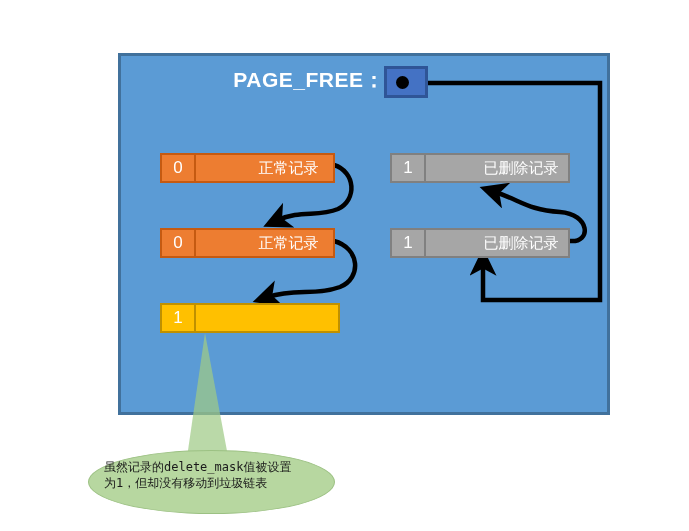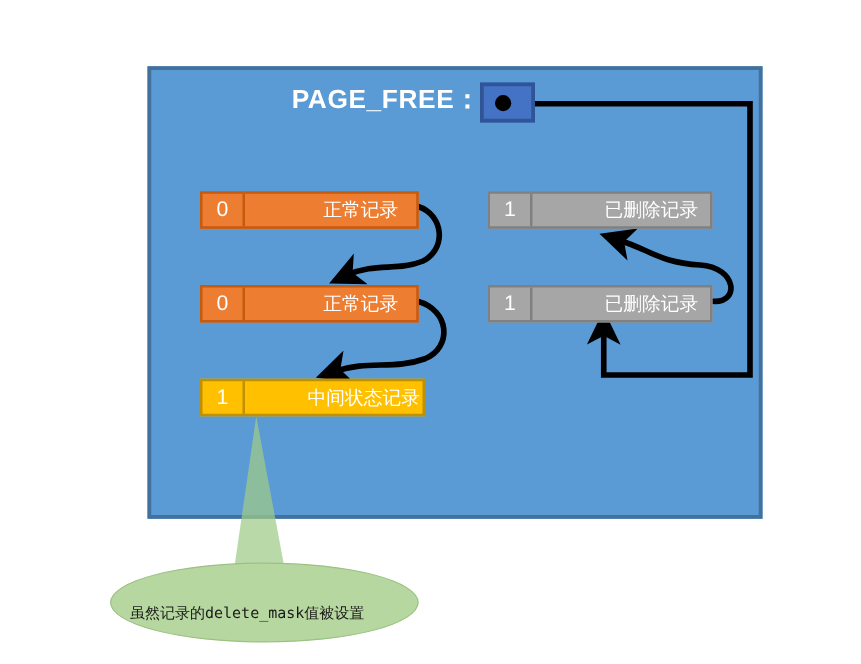--- a/index.html
+++ b/index.html
@@ -111,21 +111,21 @@
     top: 450px;
     width: 245px;
     height: 62px;
     background: #b7d7a0;
     border: 1px solid #9cc183;
     border-radius: 50% / 50%;
   }
   .callout-text {
     position: absolute;
     left: 96px;
-    top: 482px;
+    top: 459px;
     width: 230px;
     text-align: left;
     padding-left: 8px;
     box-sizing: border-box;
     font-family: "DejaVu Sans Mono", "Liberation Mono", monospace;
     font-size: 12px;
     line-height: 16px;
     color: #1a1a1a;
   }
 </style>
@@ -163,31 +163,31 @@
     <div class="bodycell">正常记录</div>
   </div>
 
   <div class="rec orange" id="rec-normal-2">
     <div class="flagcell">0</div>
     <div class="bodycell">正常记录</div>
   </div>
 
   <div class="rec yellow" id="rec-mid-1">
     <div class="flagcell">1</div>
-    <div class="bodycell">中间状态记录</div>
   </div>
 
   <div class="rec gray" id="rec-del-1">
     <div class="flagcell">1</div>
     <div class="bodycell">已删除记录</div>
   </div>
 
   <div class="rec gray" id="rec-del-2">
     <div class="flagcell">1</div>
     <div class="bodycell">已删除记录</div>
   </div>
 
   <div class="callout-ellipse"></div>
   <div class="callout-text">
     <div>虽然记录的delete_mask值被设置</div>
+    <div>为1，但却没有移动到垃圾链表</div>
   </div>
 
 </div>
 
 </body></html>

